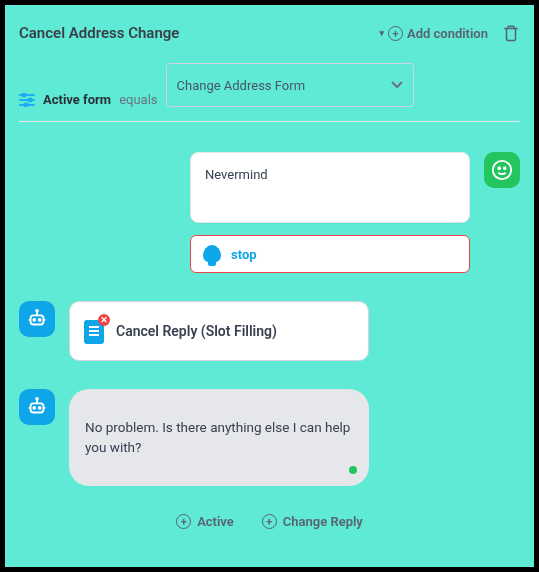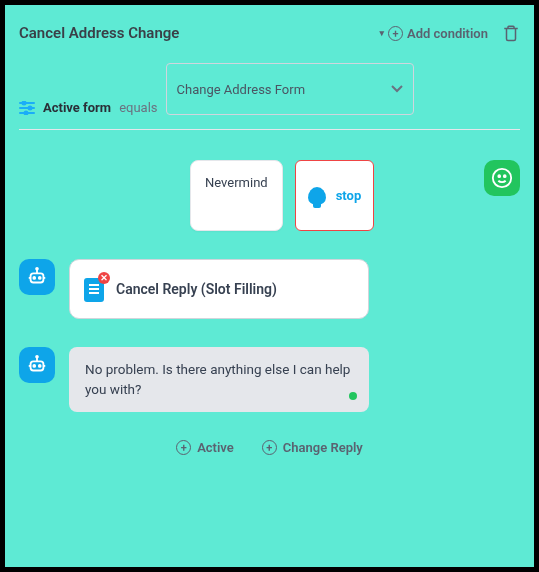--- a/index.html
+++ b/index.html
@@ -74,21 +74,21 @@
     font-weight: 700;
     color: #2a2f37;
   }
   .cond-op {
     font-size: 13px;
     color: #6b7280;
   }
   .select {
     border: 1px solid #d0d5dd;
     border-radius: 4px;
-    height: 52px;
+    height: 44px;
     padding: 0 10px;
     display: flex;
     align-items: center;
     justify-content: space-between;
     min-width: 248px;
     font-size: 13px;
     color: #4b5563;
     cursor: pointer;
   }
   .chev { color: #6b7280; font-size: 12px; }
@@ -106,21 +106,21 @@
   .avatar {
     width: 36px; height: 36px;
     border-radius: 10px;
     display: flex;
     align-items: center;
     justify-content: center;
     flex-shrink: 0;
   }
   .avatar.user { background: #22c55e; }
   .avatar.bot { background: #0ea5e9; }
-  .user-col { display: flex; flex-direction: row; gap: 12px; width: 280px; }
+  .user-col { display: flex; flex-direction: column; gap: 12px; width: 280px; }
   .user-bubble {
     background: #fff;
     border: 1px solid #e5e7eb;
     border-radius: 8px;
     padding: 14px 14px 40px 14px;
     box-shadow: 0 1px 2px rgba(0,0,0,0.04);
     font-size: 13px;
     color: #374151;
   }
   .intent-chip {
@@ -183,22 +183,22 @@
     top: -4px; right: -4px;
     width: 12px; height: 12px;
     background: #ef4444;
     border-radius: 50%;
     color: #fff;
     font-size: 9px;
     display: flex; align-items: center; justify-content: center;
   }
   .reply-bubble {
     background: #e5e7eb;
-    border-radius: 8px;
-    padding: 12px 16px;
+    border-radius: 20px;
+    padding: 28px 16px;
     font-size: 13.5px;
     color: #374151;
     line-height: 1.5;
     position: relative;
     width: 300px;
   }
   .green-dot {
     position: absolute;
     right: 12px; bottom: 12px;
     width: 8px; height: 8px;

